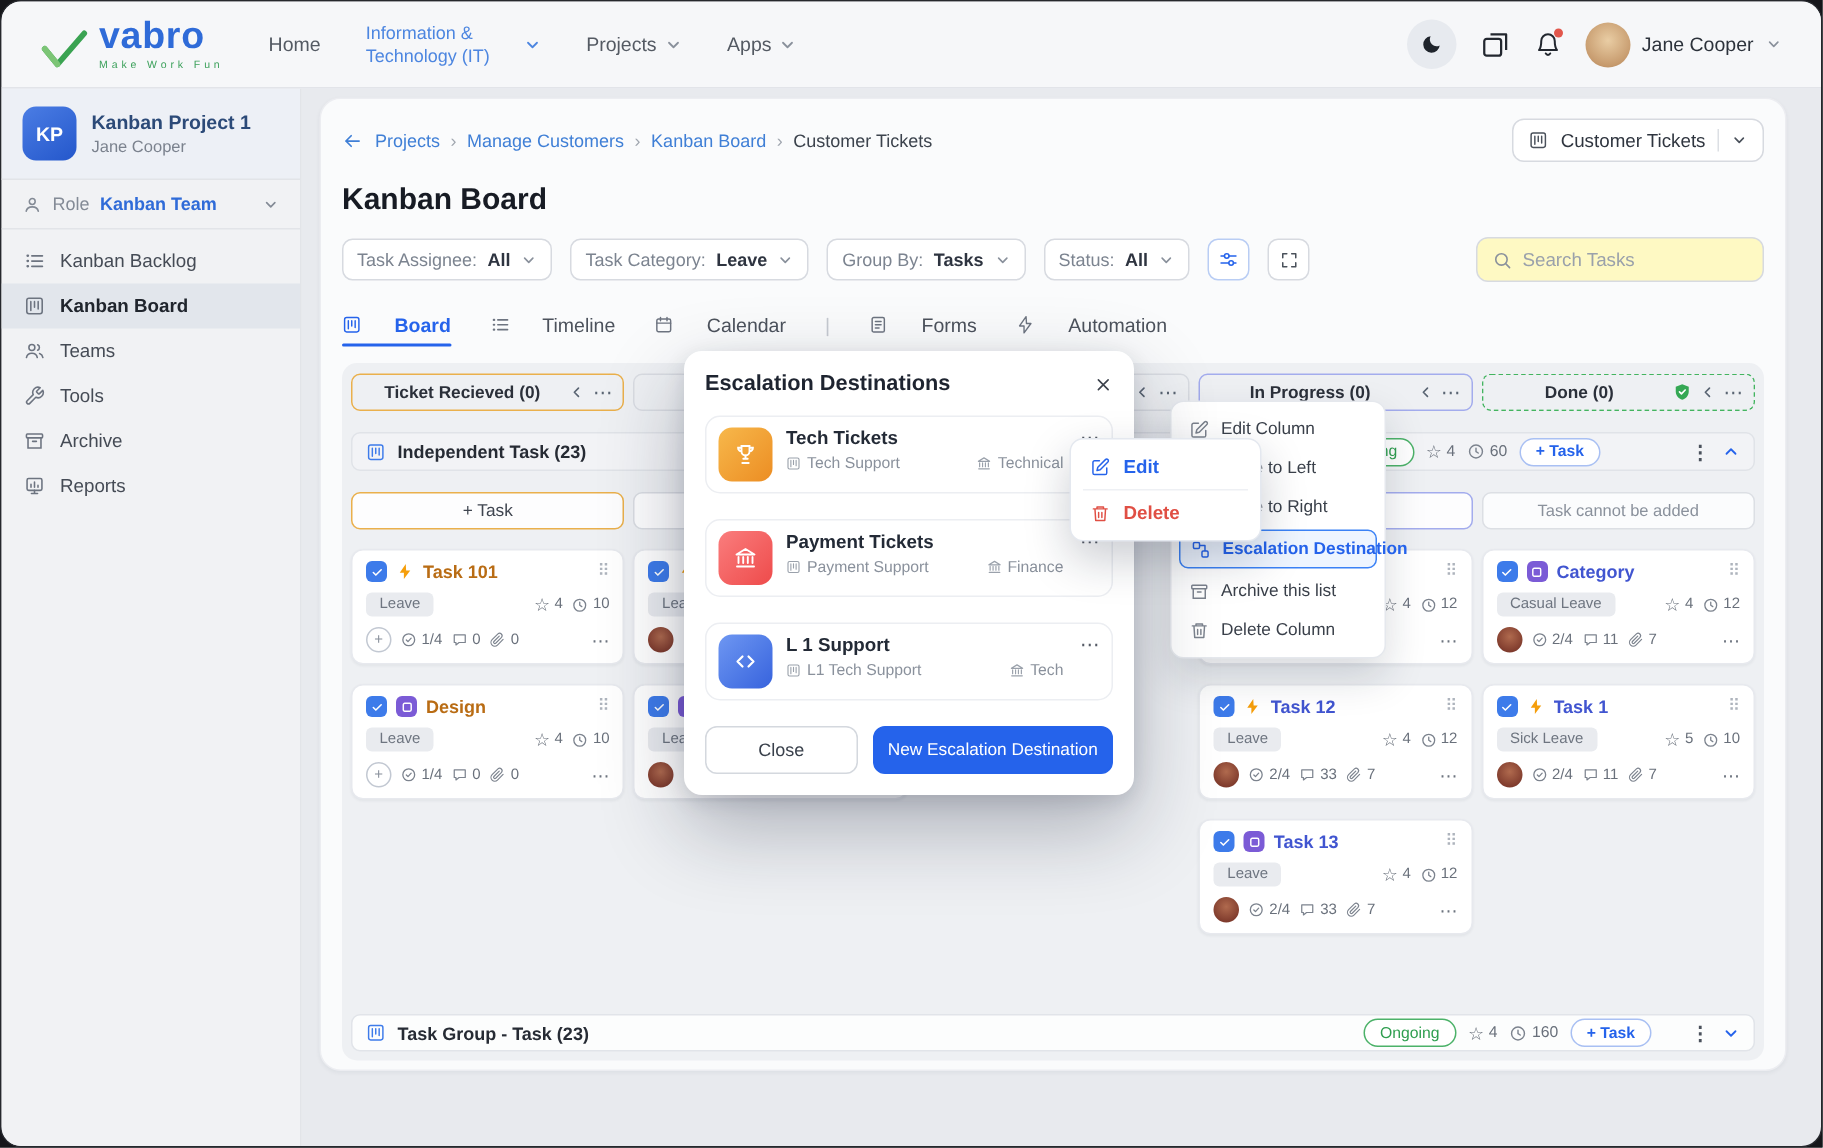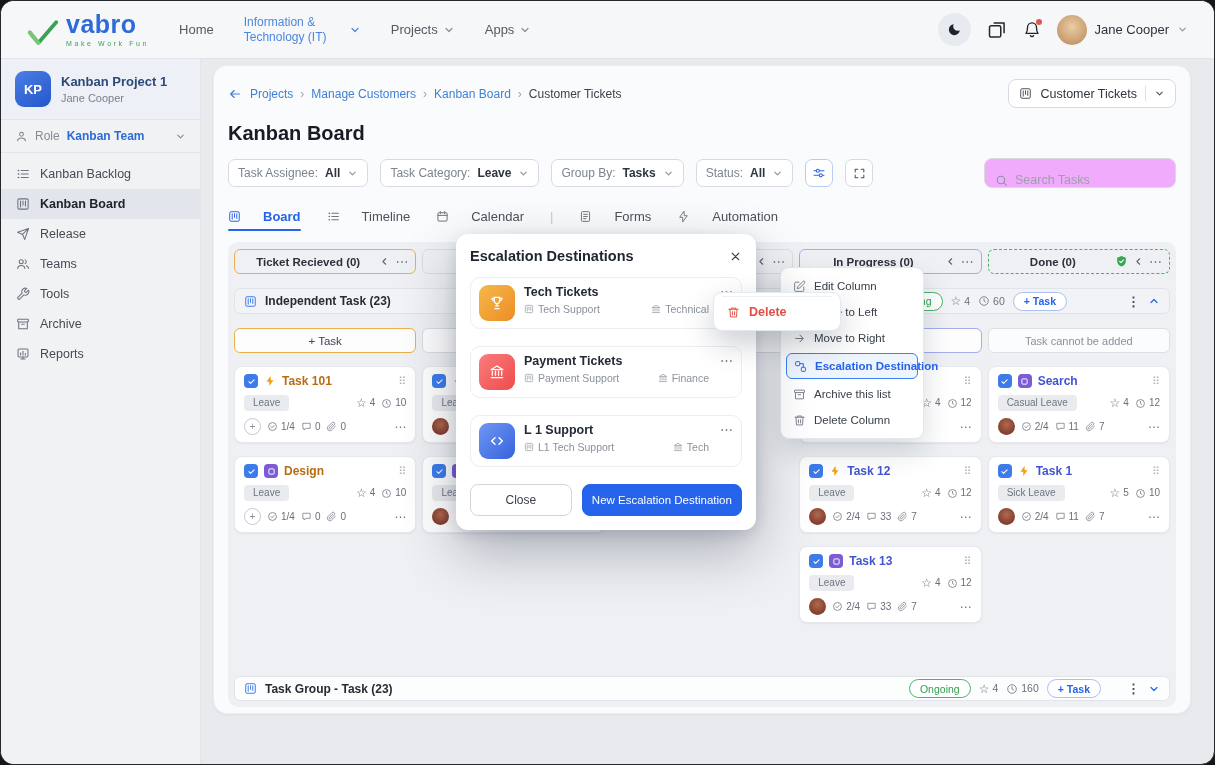--- a/index.html
+++ b/index.html
@@ -61,21 +61,21 @@
 .view-btn .ic{color:#4a515b}
 .view-divider{width:1px;height:15px;background:#dcdfe4}
 .page-title{font-size:20px;font-weight:bold;color:#171b24;margin-top:14px}
 .filter-row{display:flex;align-items:center;margin-top:13px;gap:12px}
 #filter-selects{display:flex;align-items:center;gap:12px}
 .fselect{display:flex;align-items:center;gap:7px;height:28px;background:#fff;border:1px solid #d7dae0;border-radius:7px;padding:0 9px;cursor:pointer}
 .flabel{font-size:12px;color:#7c8490}
 .fvalue{font-size:12px;font-weight:bold;color:#2e3440}
 .iconbtn{width:28px;height:28px;border-radius:7px;border:1px solid #d7dae0;background:#fff;display:flex;align-items:center;justify-content:center;color:#4a515b;cursor:pointer}
 .iconbtn.accent{border-color:#b9cdf4;color:#2563eb}
-.task-search{margin-left:auto;display:flex;align-items:flex-end;gap:7px;width:192px;height:30px;border:1px solid #d7dae0;border-radius:8px;background:#f0abfc;padding:0 10px;color:#8a919c}
+.task-search{margin-left:auto;display:flex;align-items:center;gap:7px;width:192px;height:30px;border:1px solid #d7dae0;border-radius:8px;background:#fef9c3;padding:0 10px;color:#8a919c}
 .tabs{display:flex;align-items:center;gap:26px;margin-top:14px;height:28px}
 .tab{display:flex;align-items:center;gap:22px;font-size:13px;color:#4c525c;cursor:pointer;height:28px;position:relative}
 .tab .ic{color:#6d7480}
 .tab.active{color:#2563eb;font-weight:bold}
 .tab.active .ic{color:#2563eb}
 .tab.active::after{content:"";position:absolute;left:0;right:0;bottom:-1px;height:2.5px;border-radius:2px;background:#2563eb}
 .tab-sep{color:#c6cad1;font-size:13px}
 
 .board{position:relative;margin-top:12px;height:465px;background:#eef0f3;border-radius:10px;padding:7px 6px}
 #col-heads{display:flex;gap:6px}
@@ -387,26 +387,20 @@
           <span>Kanban Backlog</span>
         </div>
         <div class="side-item active">
           <svg class="ic ic14">
             <use href="#i-board"></use>
           </svg>
           <span>Kanban Board</span>
         </div>
         <div class="side-item">
           <svg class="ic ic14">
-            <use href="#i-send"></use>
-          </svg>
-          <span>Release</span>
-        </div>
-        <div class="side-item">
-          <svg class="ic ic14">
             <use href="#i-users"></use>
           </svg>
           <span>Teams</span>
         </div>
         <div class="side-item">
           <svg class="ic ic14">
             <use href="#i-tool"></use>
           </svg>
           <span>Tools</span>
         </div>
@@ -1009,21 +1003,21 @@
                   <span class="tico blue">
                     <svg class="ic ic9">
                       <use href="#i-check"></use>
                     </svg>
                   </span>
                   <span class="tico purple">
                     <svg class="ic ic9">
                       <use href="#i-osq"></use>
                     </svg>
                   </span>
-                  <span class="ctitle blue">Search</span>
+                  <span class="ctitle blue">Category</span>
                   <span class="drag">⠿</span>
                 </div>
                 <div class="crow">
                   <span class="tag">Casual Leave</span>
                   <span class="sp"></span>
                   <span class="meta">
                     <span class="star">☆</span>
                     <span class="mv">4</span>
                   </span>
                   <span class="meta">
@@ -1274,20 +1268,26 @@
           <span class="mmore">⋯</span>
         </div>
       </div>
     <div class="modal-foot">
       <div class="btn secondary">Close</div>
       <div class="btn primary">New Escalation Destination</div>
     </div>
   </div>
 
   <div class="popup">
+    <div class="pitem edit">
+        <svg class="ic ic13">
+          <use href="#i-editsq"></use>
+        </svg>
+        <span>Edit</span>
+      </div>
     <div class="pdiv"></div>
     <div class="pitem delete">
         <svg class="ic ic13">
           <use href="#i-trash"></use>
         </svg>
         <span>Delete</span>
       </div>
   </div>
 
 </div>

